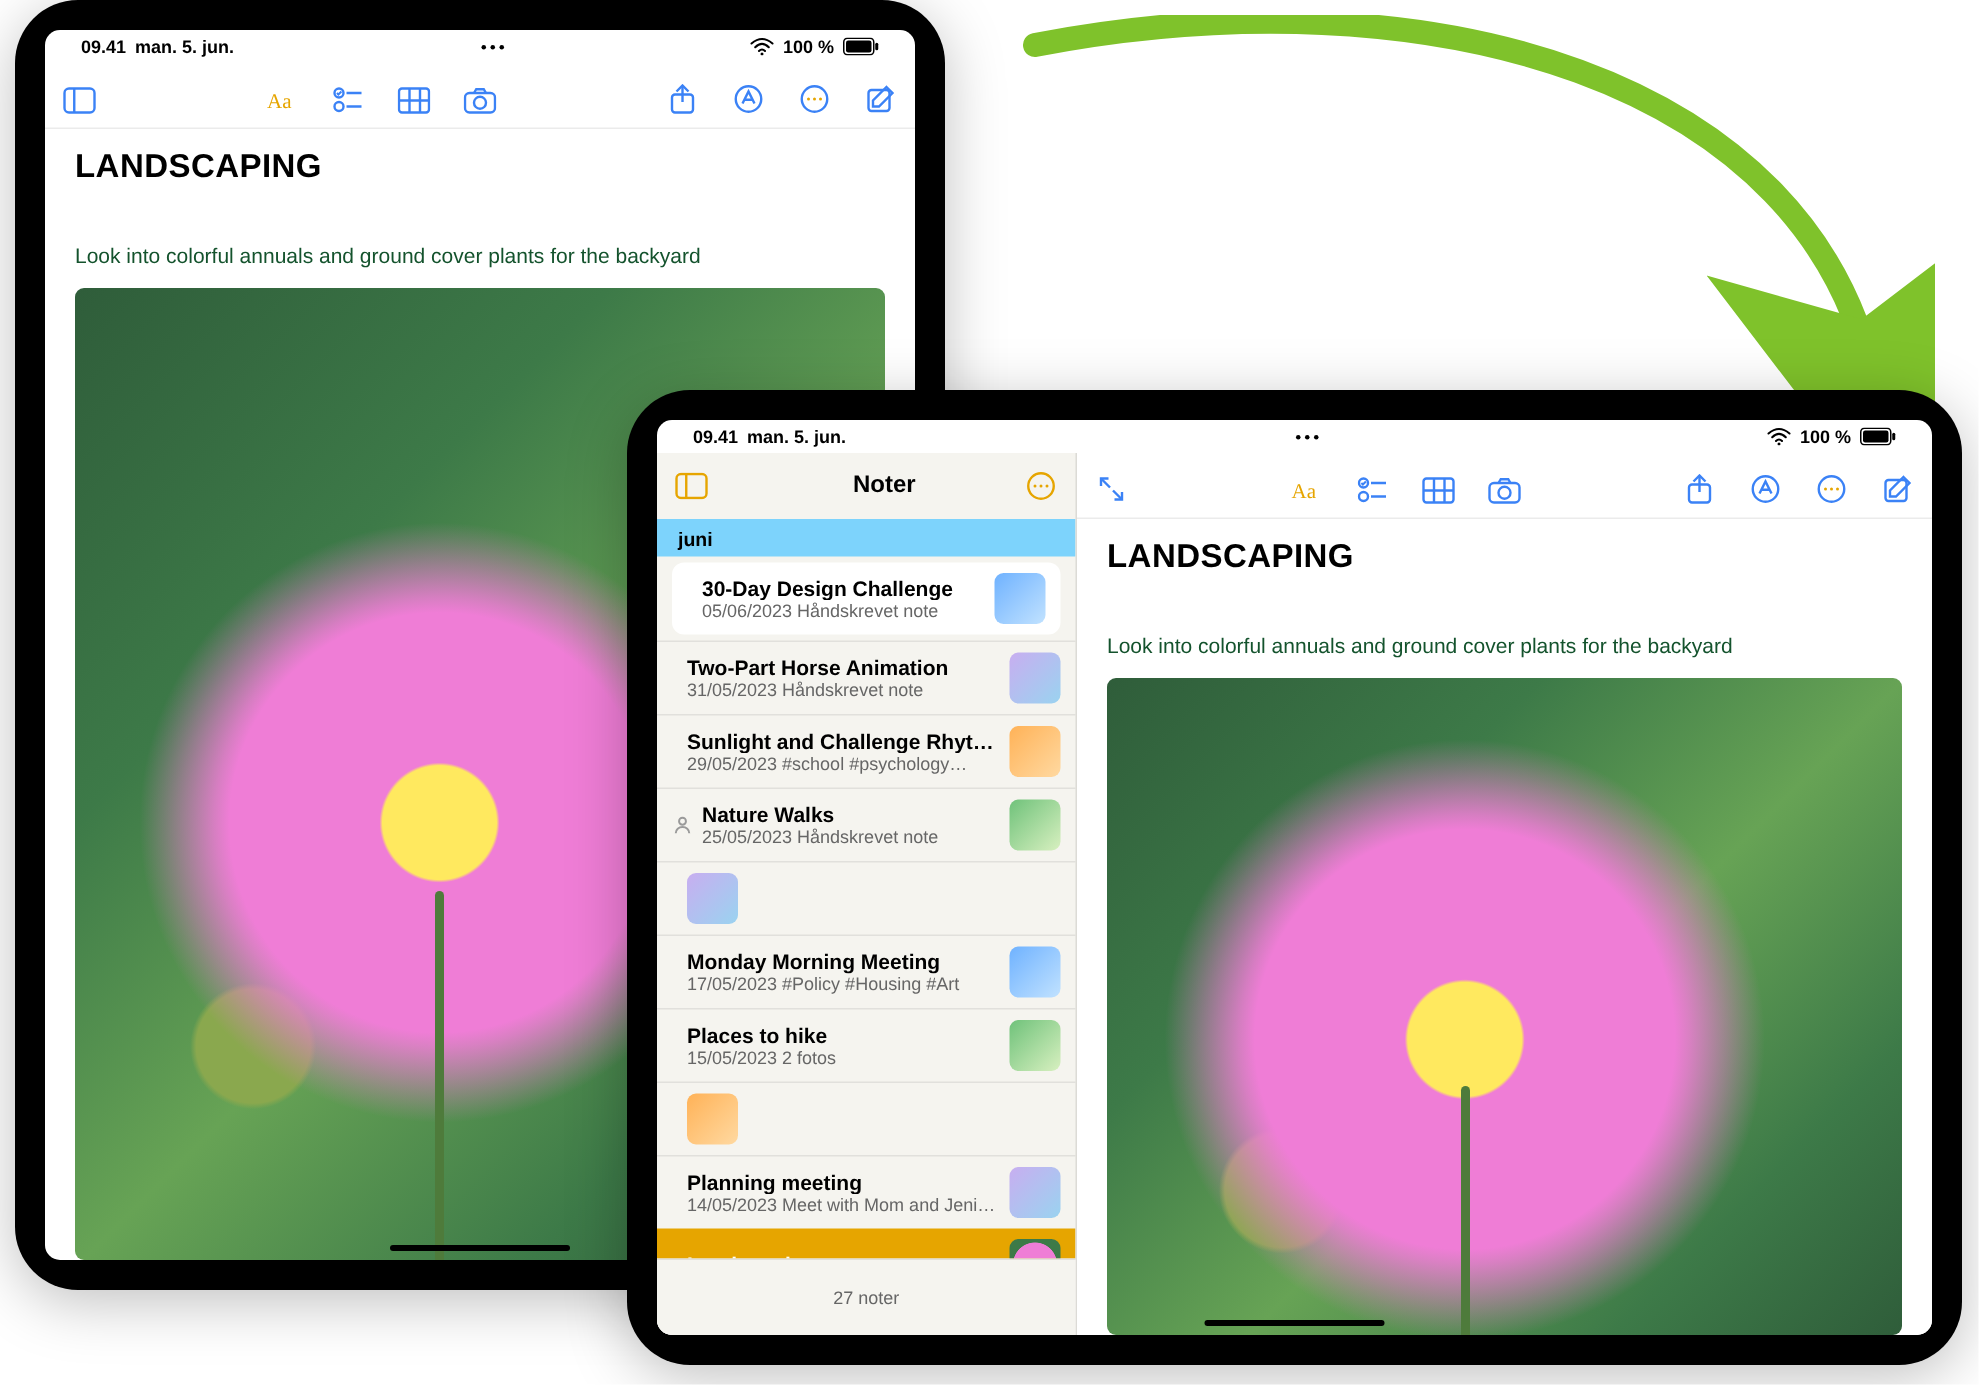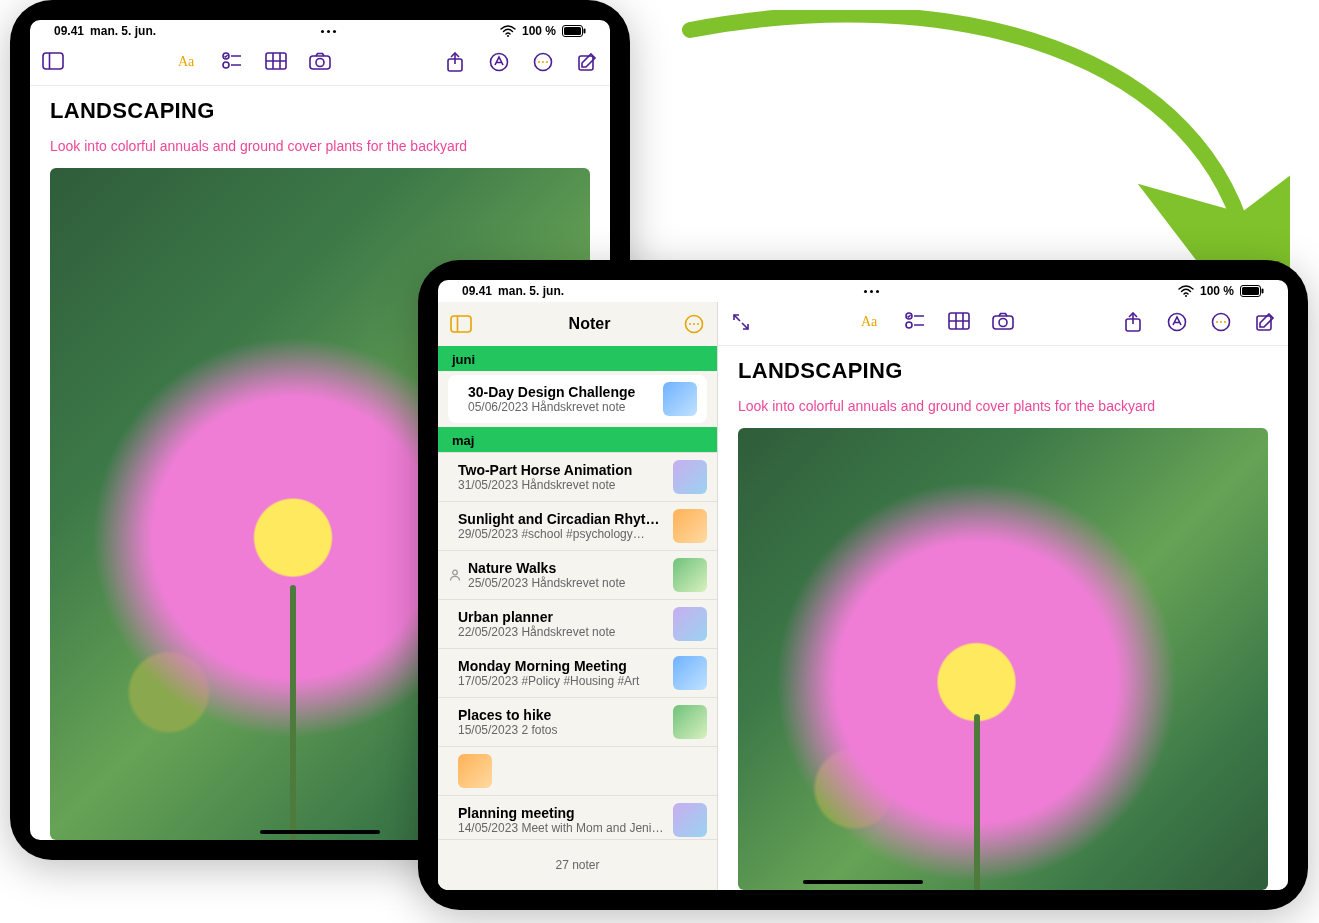--- a/index.html
+++ b/index.html
@@ -47,32 +47,32 @@
 
   .toolbar {
     height: 44px;
     display: flex;
     align-items: center;
     justify-content: space-between;
     padding: 0 10px;
     border-bottom: 0.5px solid rgba(0,0,0,.08);
   }
   .toolbar .tb-left, .toolbar .tb-mid, .toolbar .tb-right { display: flex; align-items:center; gap: 18px; }
-  .tb-icon { color: #4c1d95; width: 26px; height: 24px; display:flex; align-items:flex-start; justify-content:center; }
+  .tb-icon { color: #3b82f6; width: 26px; height: 24px; display:flex; align-items:flex-end; justify-content:center; }
   .tb-icon svg { stroke: currentColor; fill: none; stroke-width: 1.6; }
 
   .note-content {
     flex: 1;
     padding: 12px 20px 0 20px;
     overflow: hidden;
     display: flex;
     flex-direction: column;
   }
   .note-title { font-size: 22px; font-weight: 700; letter-spacing: .3px; text-transform: uppercase; margin-bottom: 14px; }
-  .note-body  { font-size: 14px; color: #ec4899; margin-bottom: 14px; }
+  .note-body  { font-size: 14px; color: #14532d; margin-bottom: 14px; margin-top: 24px; }
   .photo {
     flex: 1;
     border-radius: 6px;
     background:
       radial-gradient(circle at 45% 55%, #ffe95f 0 38px, transparent 40px),
       radial-gradient(circle at 45% 55%,
         #ef7dd6 0 140px, rgba(239,125,214,.85) 150px, transparent 200px),
       radial-gradient(circle at 22% 78%, #8aa84e 0 38px, transparent 42px),
       linear-gradient(135deg,#2f5d3a 0%, #3d7a48 30%, #67a355 55%, #3d7a48 80%, #2f5d3a 100%);
     position: relative;
@@ -103,21 +103,21 @@
     position:relative;
   }
   .sidebar-toolbar {
     height:44px; display:flex; align-items:center; justify-content:space-between;
     padding:0 10px;
   }
   .sidebar-title { font-weight:600; font-size:16px;margin-left:24px; }
   .sb-icon { color:#e6a500; width:26px; height:24px; display:flex; align-items:center; justify-content:center;}
   .sb-icon svg { stroke: currentColor; fill:none; stroke-width:1.6; }
 
-  .sb-section { font-size:13px; font-weight:700; color:#000; padding:6px 14px 4px; background:#22c55e;}
+  .sb-section { font-size:13px; font-weight:700; color:#000; padding:6px 14px 4px; background:#7dd3fc;}
   .note-item {
     display:flex; align-items:center; gap:8px;
     padding:7px 10px 7px 20px;
     border-top:.5px solid rgba(0,0,0,.08);
   }
   .note-item.first-in-section { background:#fff; border-radius:8px; margin:4px 10px; border:none;align-items:center;}
   .note-item .texts { flex:1; overflow:hidden;}
   .note-item .title { font-size:14px; font-weight:700; color:#000; white-space:nowrap; overflow:hidden; text-overflow:ellipsis;}
   .note-item .sub   { font-size:12px; color:#666; white-space:nowrap; overflow:hidden; text-overflow:ellipsis;}
   .note-item .thumb { width:34px;height:34px;border-radius:6px;flex-shrink:0;
@@ -318,51 +318,46 @@
         </div>
         <div id="sidebar-list" style="flex:1;overflow:hidden;">
             <div class="sb-section">juni</div>
             <div class="note-item first-in-section">
               <div class="texts">
                 <div class="title">30-Day Design Challenge</div>
                 <div class="sub">05/06/2023  Håndskrevet note</div>
               </div>
               <div class="thumb blue"></div>
             </div>
-            <div class="sb-section">maj</div>
             <div class="note-item">
               <div class="texts">
                 <div class="title">Two-Part Horse Animation</div>
                 <div class="sub">31/05/2023  Håndskrevet note</div>
               </div>
               <div class="thumb "></div>
             </div>
             <div class="note-item">
               <div class="texts">
-                <div class="title">Sunlight and Circadian Rhyth…</div>
+                <div class="title">Sunlight and Challenge Rhyth…</div>
                 <div class="sub">29/05/2023  #school #psychology…</div>
               </div>
               <div class="thumb orange"></div>
             </div>
             <div class="note-item">
               <span class="shared-icon"><svg viewBox="0 0 14 14" width="14" height="14">
                   <circle cx="7" cy="4.5" r="2.3" fill="none" stroke="#9a9a9a" stroke-width="1.3"></circle>
                   <path d="M2.5 12.5c0-2.5 2-4.2 4.5-4.2s4.5 1.7 4.5 4.2" fill="none" stroke="#9a9a9a" stroke-width="1.3"></path>
                 </svg></span>
               <div class="texts">
                 <div class="title">Nature Walks</div>
                 <div class="sub">25/05/2023  Håndskrevet note</div>
               </div>
               <div class="thumb green"></div>
             </div>
             <div class="note-item">
-              <div class="texts">
-                <div class="title">Urban planner</div>
-                <div class="sub">22/05/2023  Håndskrevet note</div>
-              </div>
               <div class="thumb "></div>
             </div>
             <div class="note-item">
               <div class="texts">
                 <div class="title">Monday Morning Meeting</div>
                 <div class="sub">17/05/2023  #Policy #Housing #Art</div>
               </div>
               <div class="thumb blue"></div>
             </div>
             <div class="note-item">

